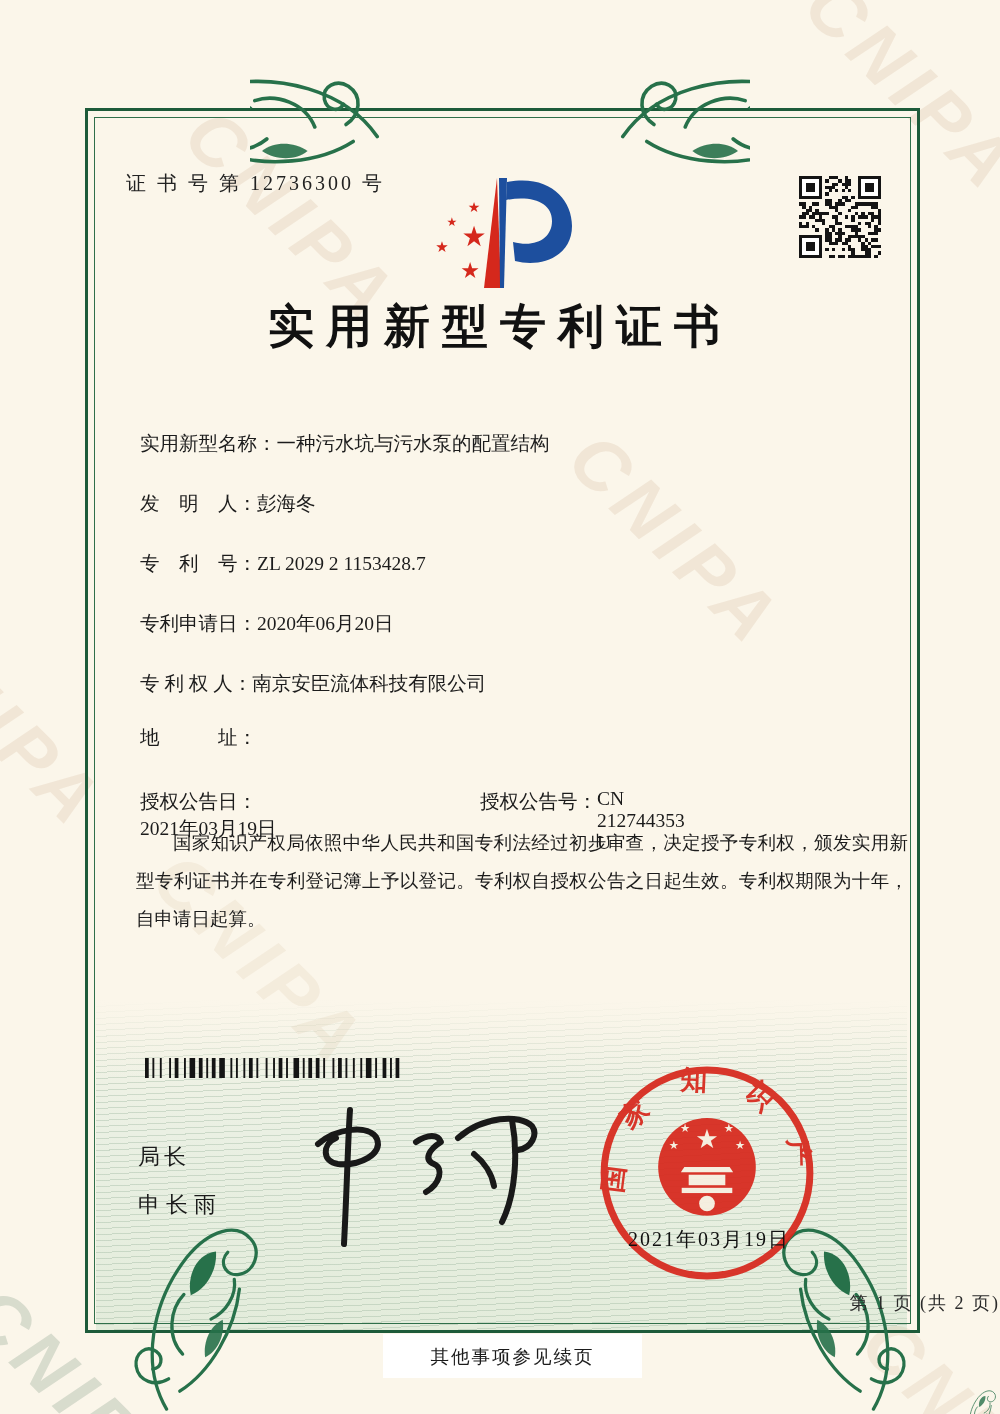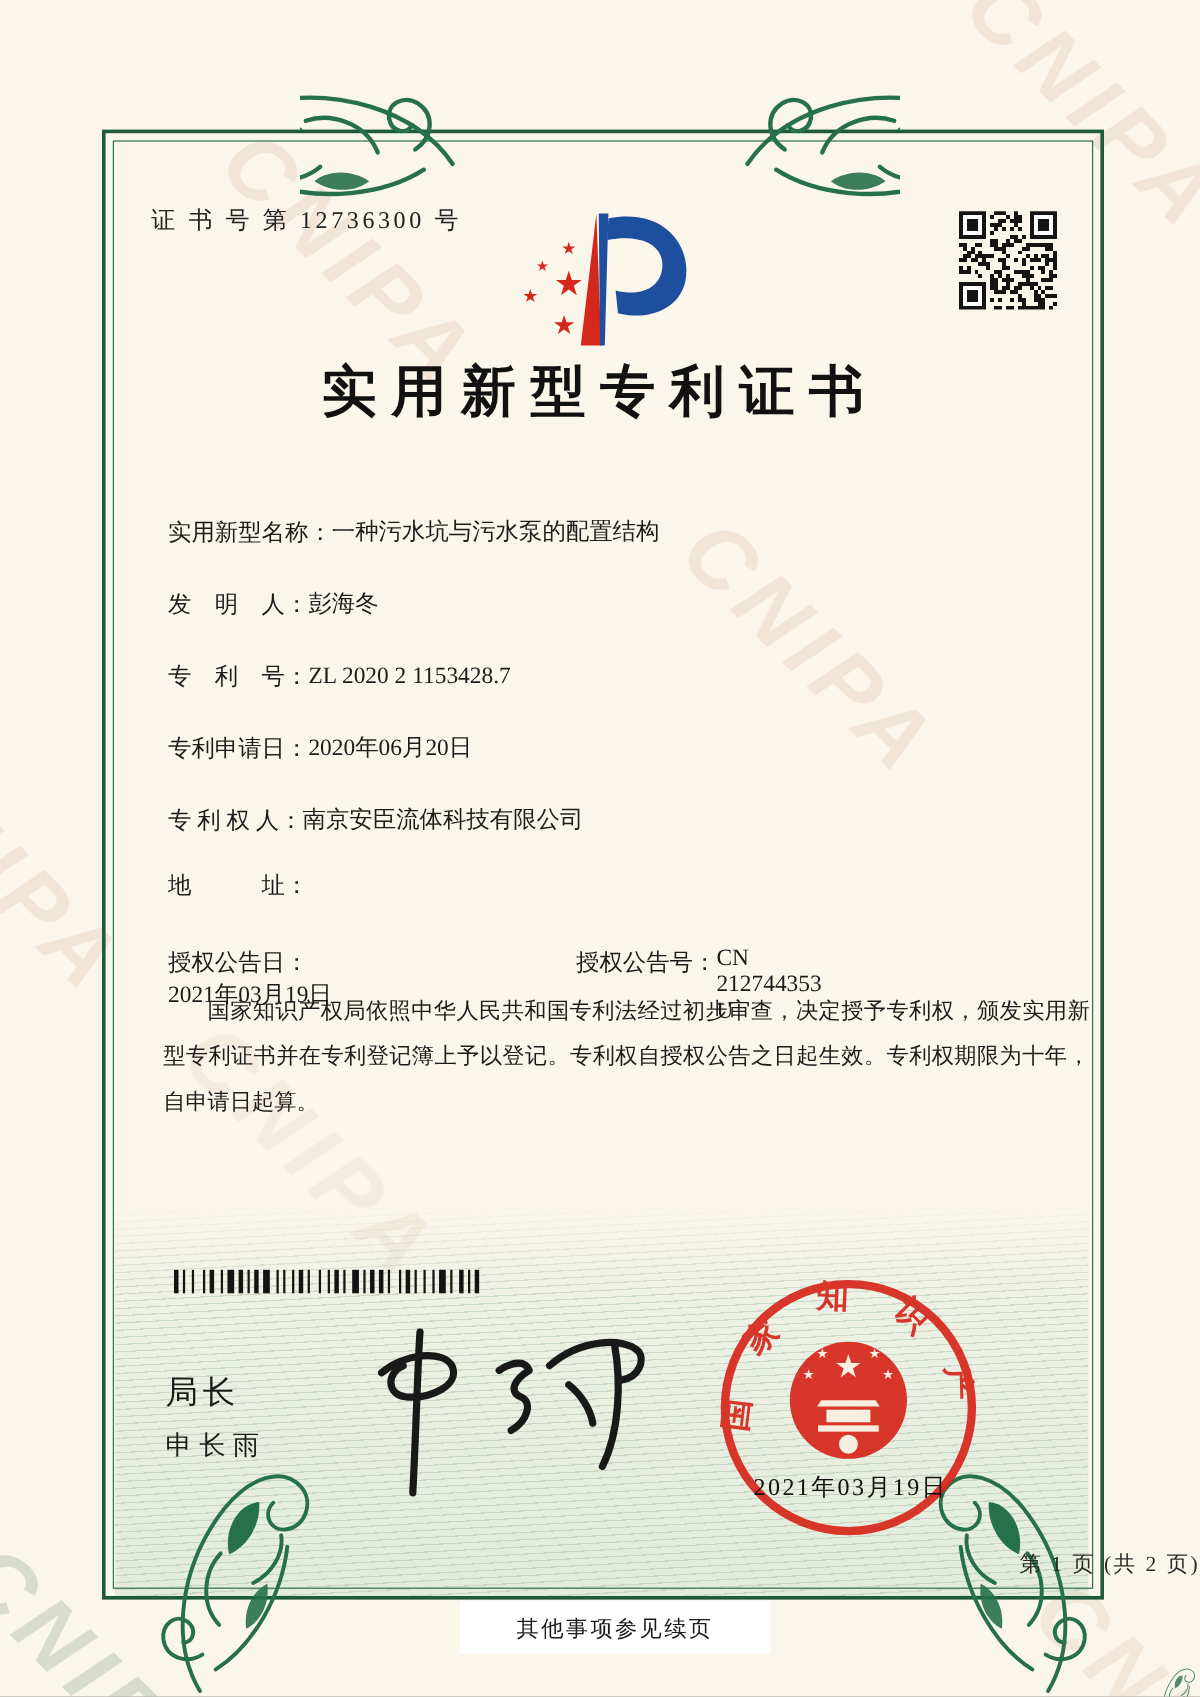--- a/index.html
+++ b/index.html
@@ -48,21 +48,21 @@
   .f5{top:724px}
   .grant{position:absolute;left:140px;top:788px;font-size:19.5px;display:flex;flex-direction:column;}
   .grant .pair2{position:absolute;left:340px;top:0;display:flex;}
 
   .body-text{position:absolute;left:136px;top:824px;width:772px;font-size:18.5px;
              line-height:38px;text-align:justify;color:#1b1b1b;}
   .body-text p{margin:0;text-indent:2em;}
 
   .barcode{position:absolute;left:145px;top:1058px;width:258px;height:20px;}
 
-  .sig-title{position:absolute;left:138px;top:1142px;font-size:27px;letter-spacing:4px;}
+  .sig-title{position:absolute;left:138px;top:1142px;font-size:22px;letter-spacing:4px;}
   .sig-name{position:absolute;left:138px;top:1190px;font-size:22px;letter-spacing:6px;}
   .signature{position:absolute;left:278px;top:1092px;}
 
   .seal{position:absolute;left:598px;top:1064px;}
   .seal-date{position:absolute;left:600px;top:1226px;width:218px;text-align:center;
              font-size:20px;letter-spacing:2px;color:#101010;}
 
   .page-info{position:absolute;left:0;top:1291px;width:100%;text-align:right;
              font-size:18px;letter-spacing:2px;color:#2a2a2a;}
 
@@ -341,21 +341,21 @@
   <div class="field f0">
     <span class="flabel">实用新型名称：</span>
     <span class="fvalue">一种污水坑与污水泵的配置结构</span>
   </div>
   <div class="field f1">
     <span class="flabel">发　明　人：</span>
     <span class="fvalue">彭海冬</span>
   </div>
   <div class="field f2">
     <span class="flabel">专　利　号：</span>
-    <span class="fvalue">ZL 2020 2 1153428.7</span>
+    <span class="fvalue">ZL 2029 2 1153428.7</span>
   </div>
   <div class="field f3">
     <span class="flabel">专利申请日：</span>
     <span class="fvalue">2020年06月20日</span>
   </div>
   <div class="field f4">
     <span class="flabel">专 利 权 人：</span>
     <span class="fvalue">南京安臣流体科技有限公司</span>
   </div>
   <div class="field f5">

